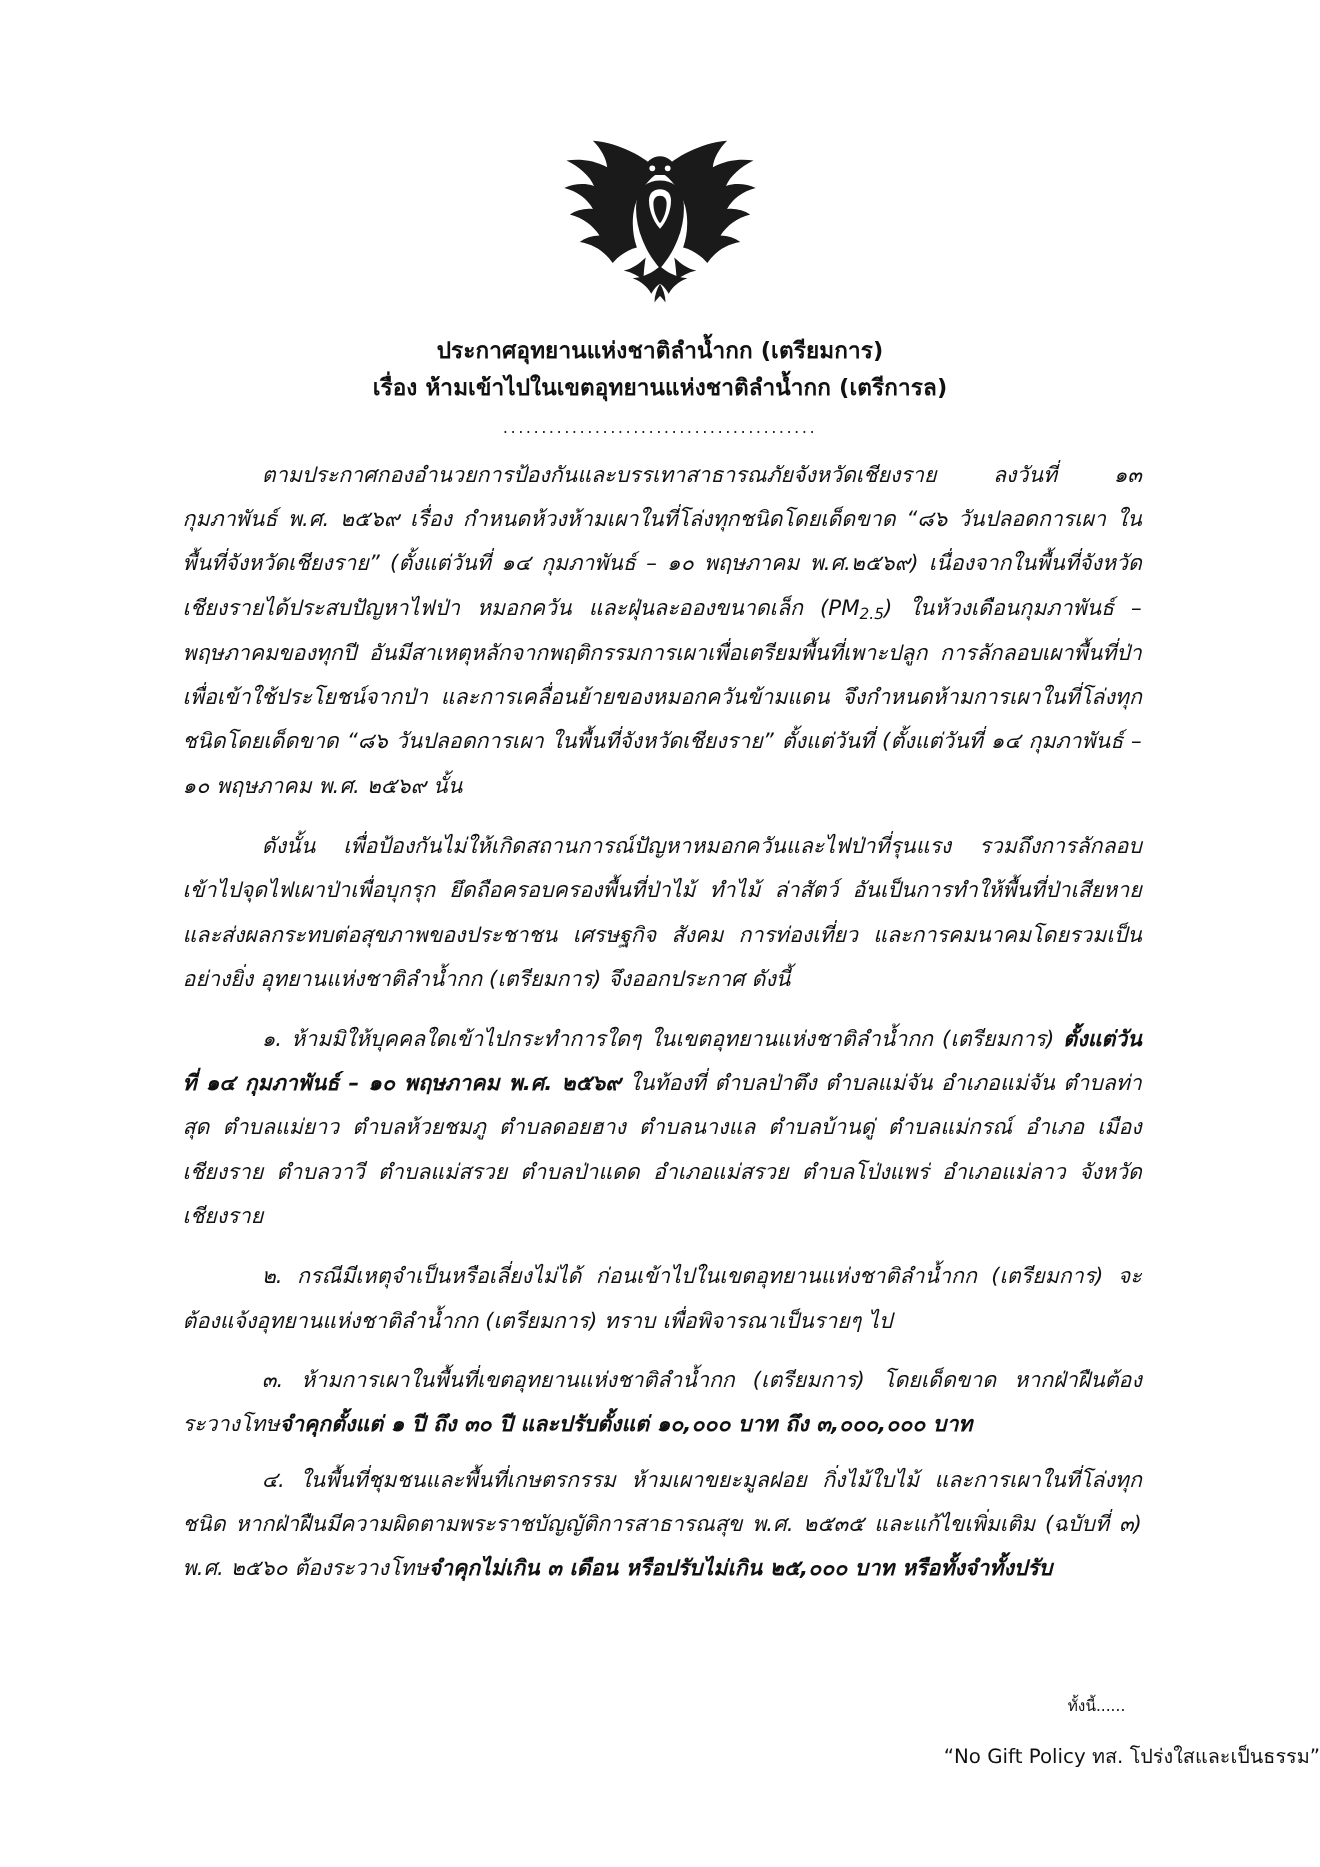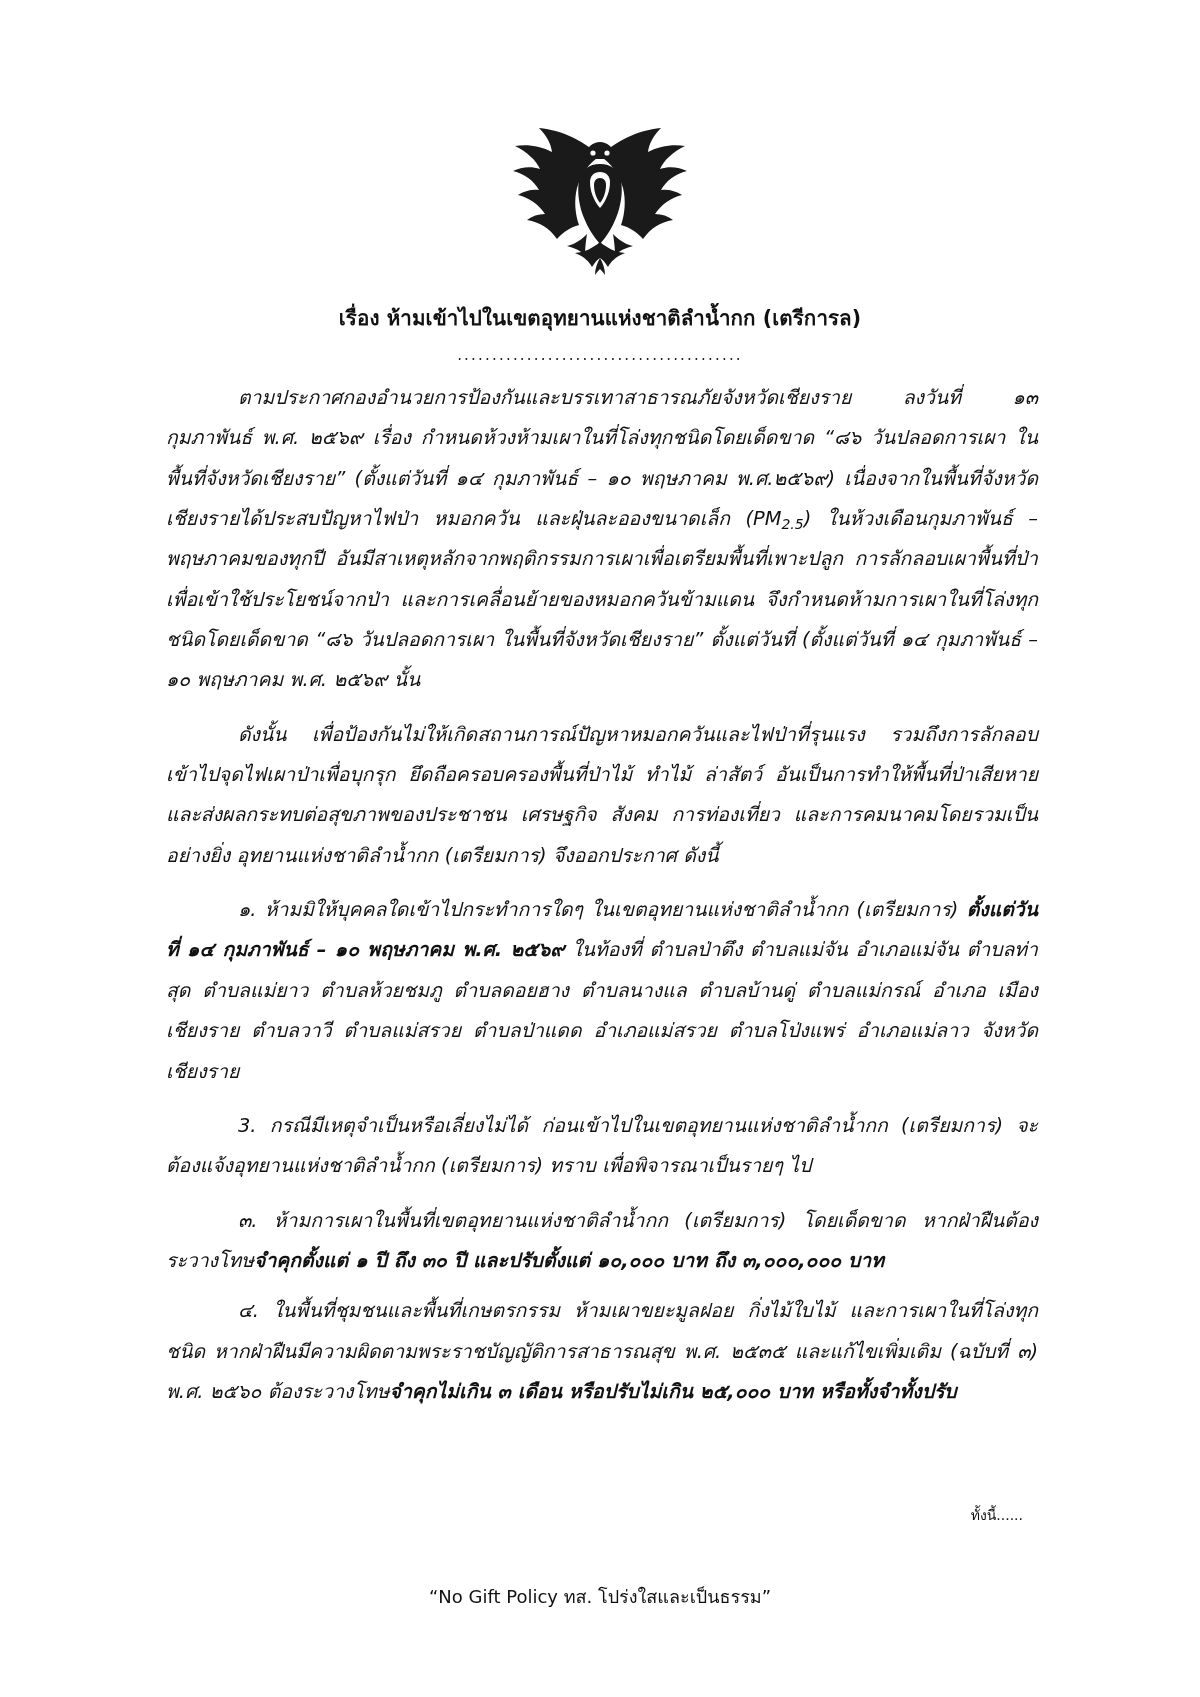--- a/index.html
+++ b/index.html
@@ -95,21 +95,21 @@
     text-align: right;
     font-size: 14px;
     padding-right: 26px;
     margin-top: 92px;
   }
   .footer-note {
     position: absolute;
     bottom: 86px;
     left: 0;
     width: 100%;
-    text-align: center;
+    text-align: right;
     font-size: 18px;
     color: #111;
   }
 </style>
 </head>
 <body>
 
 <div class="page">
 
   <div class="emblem-wrap">
@@ -133,20 +133,21 @@
         <path d="M74 58 C64 60 56 66 50 74 C58 72 65 72 70 74 C69 68 71 62 74 58 Z"></path>
         <path d="M116 58 C126 60 134 66 140 74 C132 72 125 72 120 74 C121 68 119 62 116 58 Z"></path>
 
         <path d="M82 112 C76 118 70 122 62 124 C70 126 76 129 80 133 C80 126 81 118 82 112 Z"></path>
         <path d="M108 112 C114 118 120 122 128 124 C120 126 114 129 110 133 C110 126 109 118 108 112 Z"></path>
       </g>
     </svg>
   </div>
 
   <div class="heading">
+    <div class="line">ประกาศอุทยานแห่งชาติลำน้ำกก (เตรียมการ)</div>
     <div class="line">เรื่อง  ห้ามเข้าไปในเขตอุทยานแห่งชาติลำน้ำกก (เตรีการล)</div>
     <div class="dots">.........................................</div>
   </div>
 
   <div class="body-area">
 
     <p class="para indent">
       <span>ตามประกาศกองอำนวยการป้องกันและบรรเทาสาธารณภัยจังหวัดเชียงราย  ลงวันที่ ๑๓ กุมภาพันธ์ พ.ศ. ๒๕๖๙ เรื่อง กำหนดห้วงห้ามเผาในที่โล่งทุกชนิดโดยเด็ดขาด “๘๖ วันปลอดการเผา ในพื้นที่จังหวัดเชียงราย” (ตั้งแต่วันที่ ๑๔ กุมภาพันธ์ – ๑๐ พฤษภาคม พ.ศ.๒๕๖๙) เนื่องจากในพื้นที่จังหวัดเชียงรายได้ประสบปัญหาไฟป่า หมอกควัน และฝุ่นละอองขนาดเล็ก (PM</span><span class="sub">2.5</span><span>) ในห้วงเดือนกุมภาพันธ์ – พฤษภาคมของทุกปี อันมีสาเหตุหลักจากพฤติกรรมการเผาเพื่อเตรียมพื้นที่เพาะปลูก การลักลอบเผาพื้นที่ป่าเพื่อเข้าใช้ประโยชน์จากป่า และการเคลื่อนย้ายของหมอกควันข้ามแดน จึงกำหนดห้ามการเผาในที่โล่งทุกชนิดโดยเด็ดขาด “๘๖ วันปลอดการเผา ในพื้นที่จังหวัดเชียงราย” ตั้งแต่วันที่ (ตั้งแต่วันที่ ๑๔ กุมภาพันธ์ – ๑๐ พฤษภาคม พ.ศ. ๒๕๖๙ นั้น</span>
     </p>
 
@@ -155,21 +156,21 @@
     <p class="para indent">ดังนั้น เพื่อป้องกันไม่ให้เกิดสถานการณ์ปัญหาหมอกควันและไฟป่าที่รุนแรง รวมถึงการลักลอบเข้าไปจุดไฟเผาป่าเพื่อบุกรุก ยึดถือครอบครองพื้นที่ป่าไม้ ทำไม้ ล่าสัตว์ อันเป็นการทำให้พื้นที่ป่าเสียหาย และส่งผลกระทบต่อสุขภาพของประชาชน เศรษฐกิจ สังคม การท่องเที่ยว และการคมนาคมโดยรวมเป็นอย่างยิ่ง อุทยานแห่งชาติลำน้ำกก (เตรียมการ) จึงออกประกาศ ดังนี้</p>
 
     <div class="gap-sm"></div>
 
     <p class="para indent">
       <span>๑. ห้ามมิให้บุคคลใดเข้าไปกระทำการใดๆ ในเขตอุทยานแห่งชาติลำน้ำกก (เตรียมการ) </span><span class="b">ตั้งแต่วันที่ ๑๔ กุมภาพันธ์ – ๑๐ พฤษภาคม พ.ศ. ๒๕๖๙</span><span>  ในท้องที่ ตำบลป่าตึง ตำบลแม่จัน อำเภอแม่จัน ตำบลท่าสุด ตำบลแม่ยาว ตำบลห้วยชมภู ตำบลดอยฮาง ตำบลนางแล ตำบลบ้านดู่ ตำบลแม่กรณ์ อำเภอ เมืองเชียงราย ตำบลวาวี ตำบลแม่สรวย ตำบลป่าแดด อำเภอแม่สรวย ตำบลโป่งแพร่ อำเภอแม่ลาว      จังหวัดเชียงราย</span>
     </p>
 
     <div class="gap-sm"></div>
 
-    <p class="para indent">3. กรณีมีเหตุจำเป็นหรือเลี่ยงไม่ได้ ก่อนเข้าไปในเขตอุทยานแห่งชาติลำน้ำกก (เตรียมการ) จะต้องแจ้งอุทยานแห่งชาติลำน้ำกก (เตรียมการ) ทราบ เพื่อพิจารณาเป็นรายๆ ไป</p>
+    <p class="para indent">๒. กรณีมีเหตุจำเป็นหรือเลี่ยงไม่ได้ ก่อนเข้าไปในเขตอุทยานแห่งชาติลำน้ำกก (เตรียมการ) จะต้องแจ้งอุทยานแห่งชาติลำน้ำกก (เตรียมการ) ทราบ เพื่อพิจารณาเป็นรายๆ ไป</p>
 
     <div class="gap-sm"></div>
 
     <p class="para indent tight">
       <span>๓. ห้ามการเผาในพื้นที่เขตอุทยานแห่งชาติลำน้ำกก (เตรียมการ) โดยเด็ดขาด หากฝ่าฝืนต้องระวางโทษ</span><span class="b">จำคุกตั้งแต่ ๑ ปี ถึง ๓๐ ปี และปรับตั้งแต่ ๑๐,๐๐๐ บาท ถึง ๓,๐๐๐,๐๐๐ บาท</span>
     </p>
 
     <div class="gap-sm"></div>
 
     <p class="para indent">

